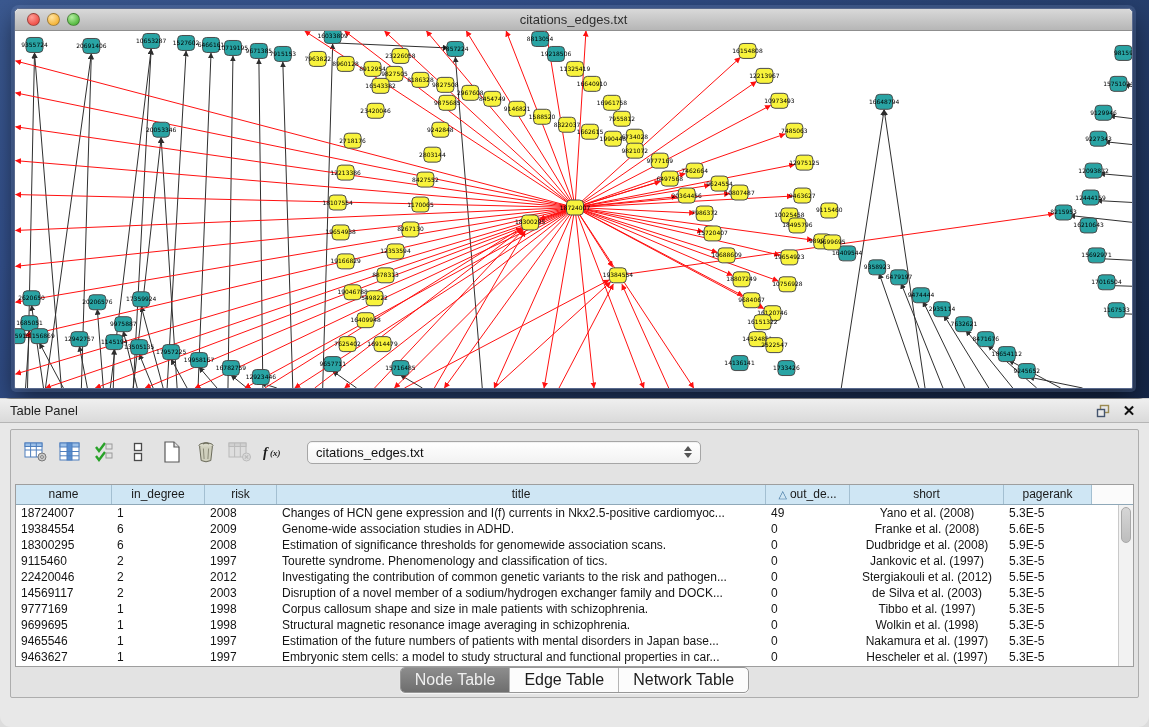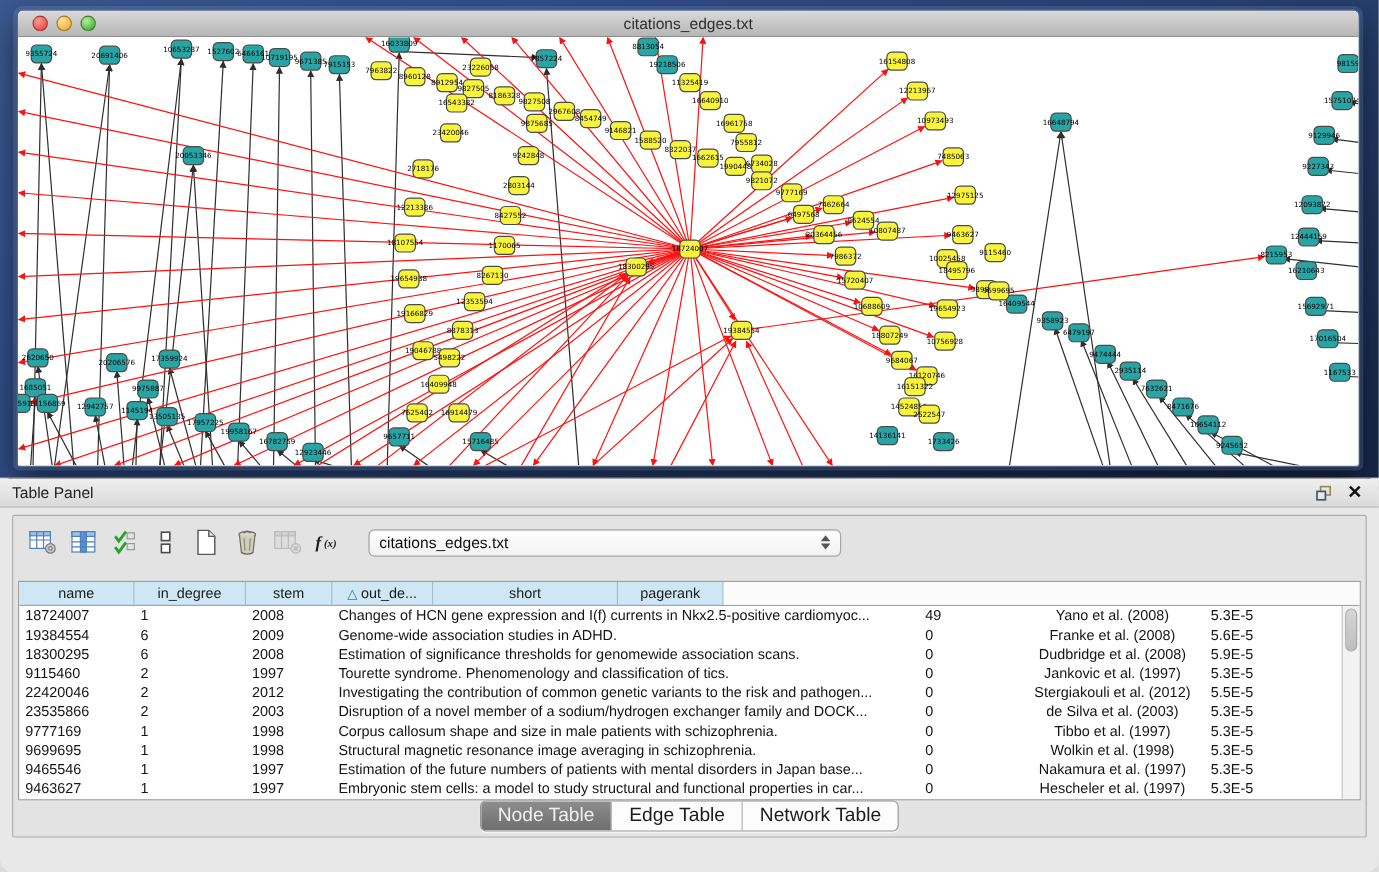--- a/index.html
+++ b/index.html
@@ -807,21 +807,22 @@
             <i class="up"></i>
             <i class="dn"></i>
           </span>
       </div>
     </div>
 
     <div class="table-wrap">
       <div class="thead" id="thead">
           <div class="th" style="width: 96px;">name</div>
           <div class="th" style="width: 93px;">in_degree</div>
-          <div class="th" style="width: 72px;">stem</div>
+          <div class="th" style="width: 72px;">risk</div>
+          <div class="th" style="width: 489px;">title</div>
           <div class="th" style="width: 84px;"><span class="sortglyph">△</span>out_de...</div>
           <div class="th" style="width: 154px;">short</div>
           <div class="th" style="width: 88px;">pagerank</div>
           <div class="th filler"></div>
         </div>
       <div class="tbody" id="tbody">
           <div class="tr">
             <div class="td" style="width: 96px;">18724007</div>
             <div class="td" style="width: 93px;">1</div>
             <div class="td" style="width: 72px;">2008</div>
@@ -860,21 +861,21 @@
           <div class="tr">
             <div class="td" style="width: 96px;">22420046</div>
             <div class="td" style="width: 93px;">2</div>
             <div class="td" style="width: 72px;">2012</div>
             <div class="td" style="width: 489px;">Investigating the contribution of common genetic variants to the risk and pathogen...</div>
             <div class="td" style="width: 84px;">0</div>
             <div class="td center" style="width: 154px;">Stergiakouli et al. (2012)</div>
             <div class="td" style="width: 88px;">5.5E-5</div>
           </div>
           <div class="tr">
-            <div class="td" style="width: 96px;">23535866</div>
+            <div class="td" style="width: 96px;">14569117</div>
             <div class="td" style="width: 93px;">2</div>
             <div class="td" style="width: 72px;">2003</div>
             <div class="td" style="width: 489px;">Disruption of a novel member of a sodium/hydrogen exchanger family and DOCK...</div>
             <div class="td" style="width: 84px;">0</div>
             <div class="td center" style="width: 154px;">de Silva et al. (2003)</div>
             <div class="td" style="width: 88px;">5.3E-5</div>
           </div>
           <div class="tr">
             <div class="td" style="width: 96px;">9777169</div>
             <div class="td" style="width: 93px;">1</div>

